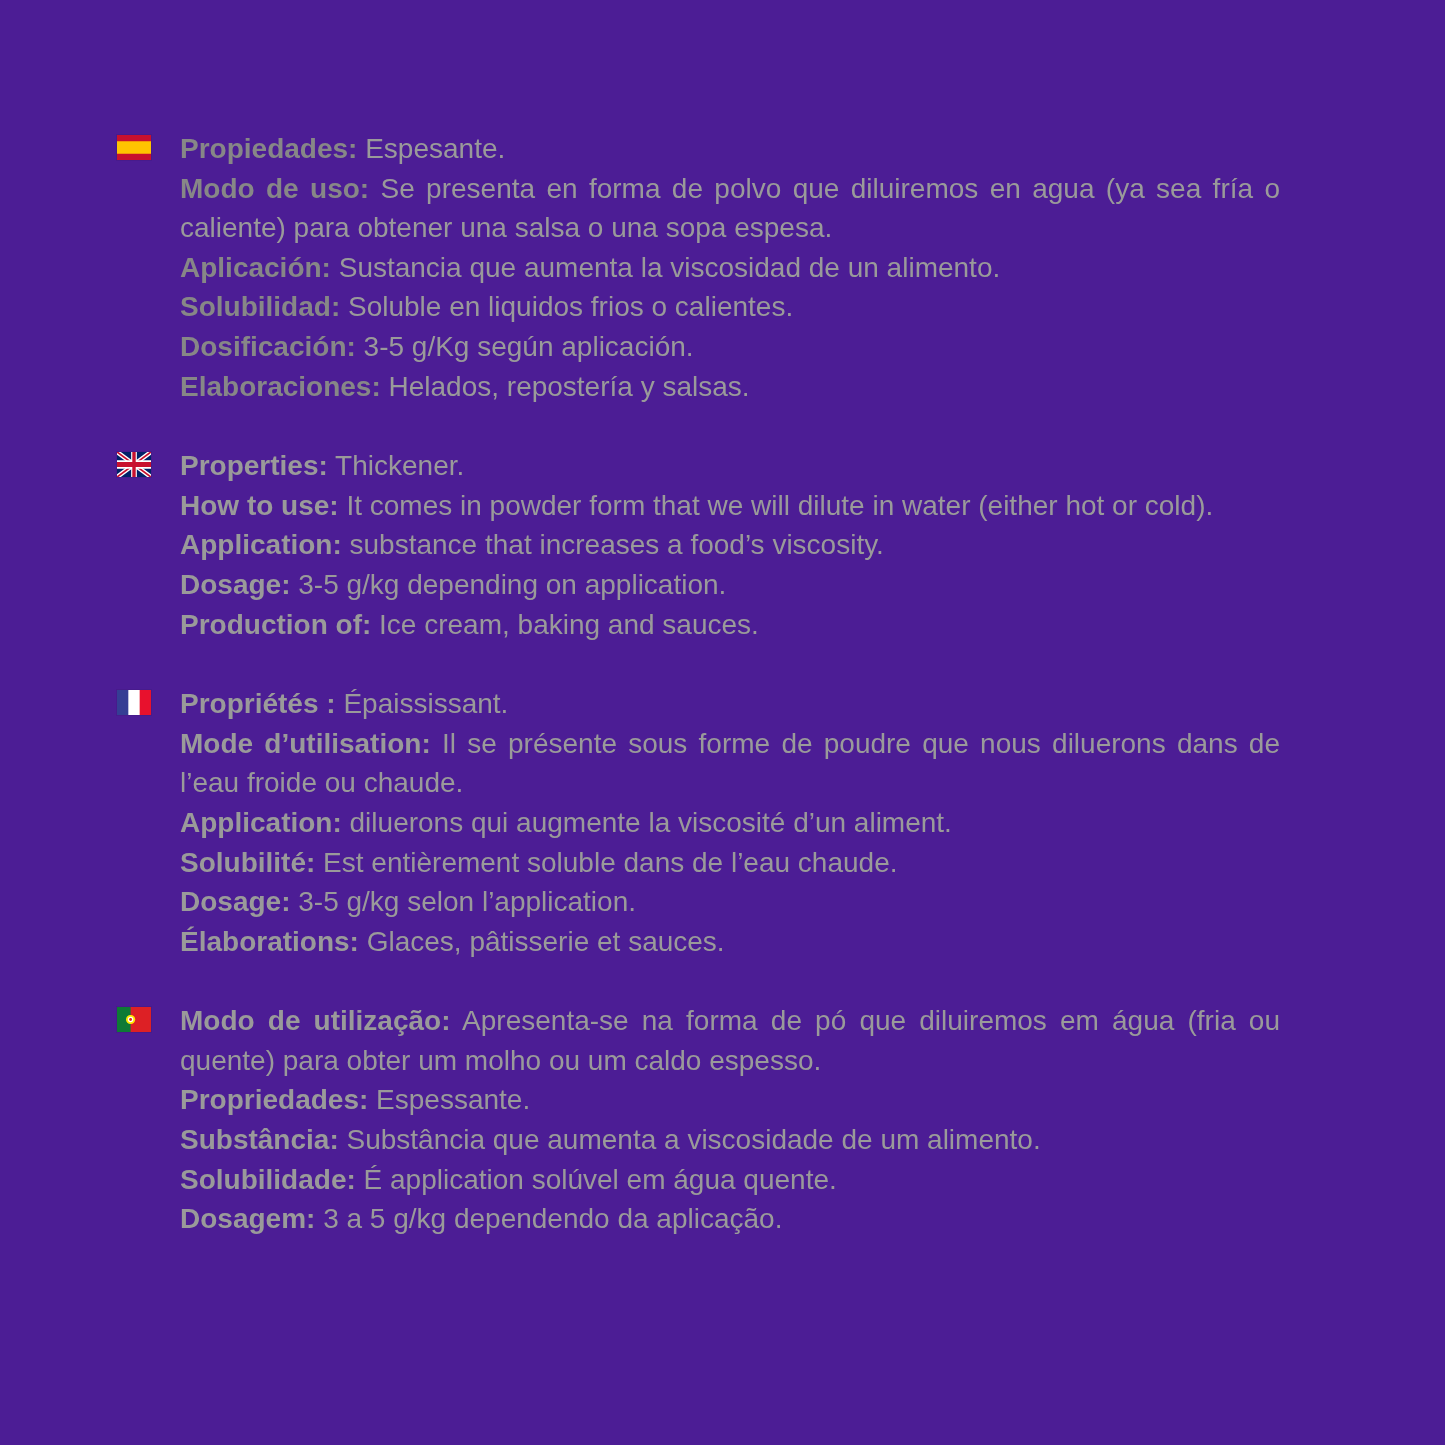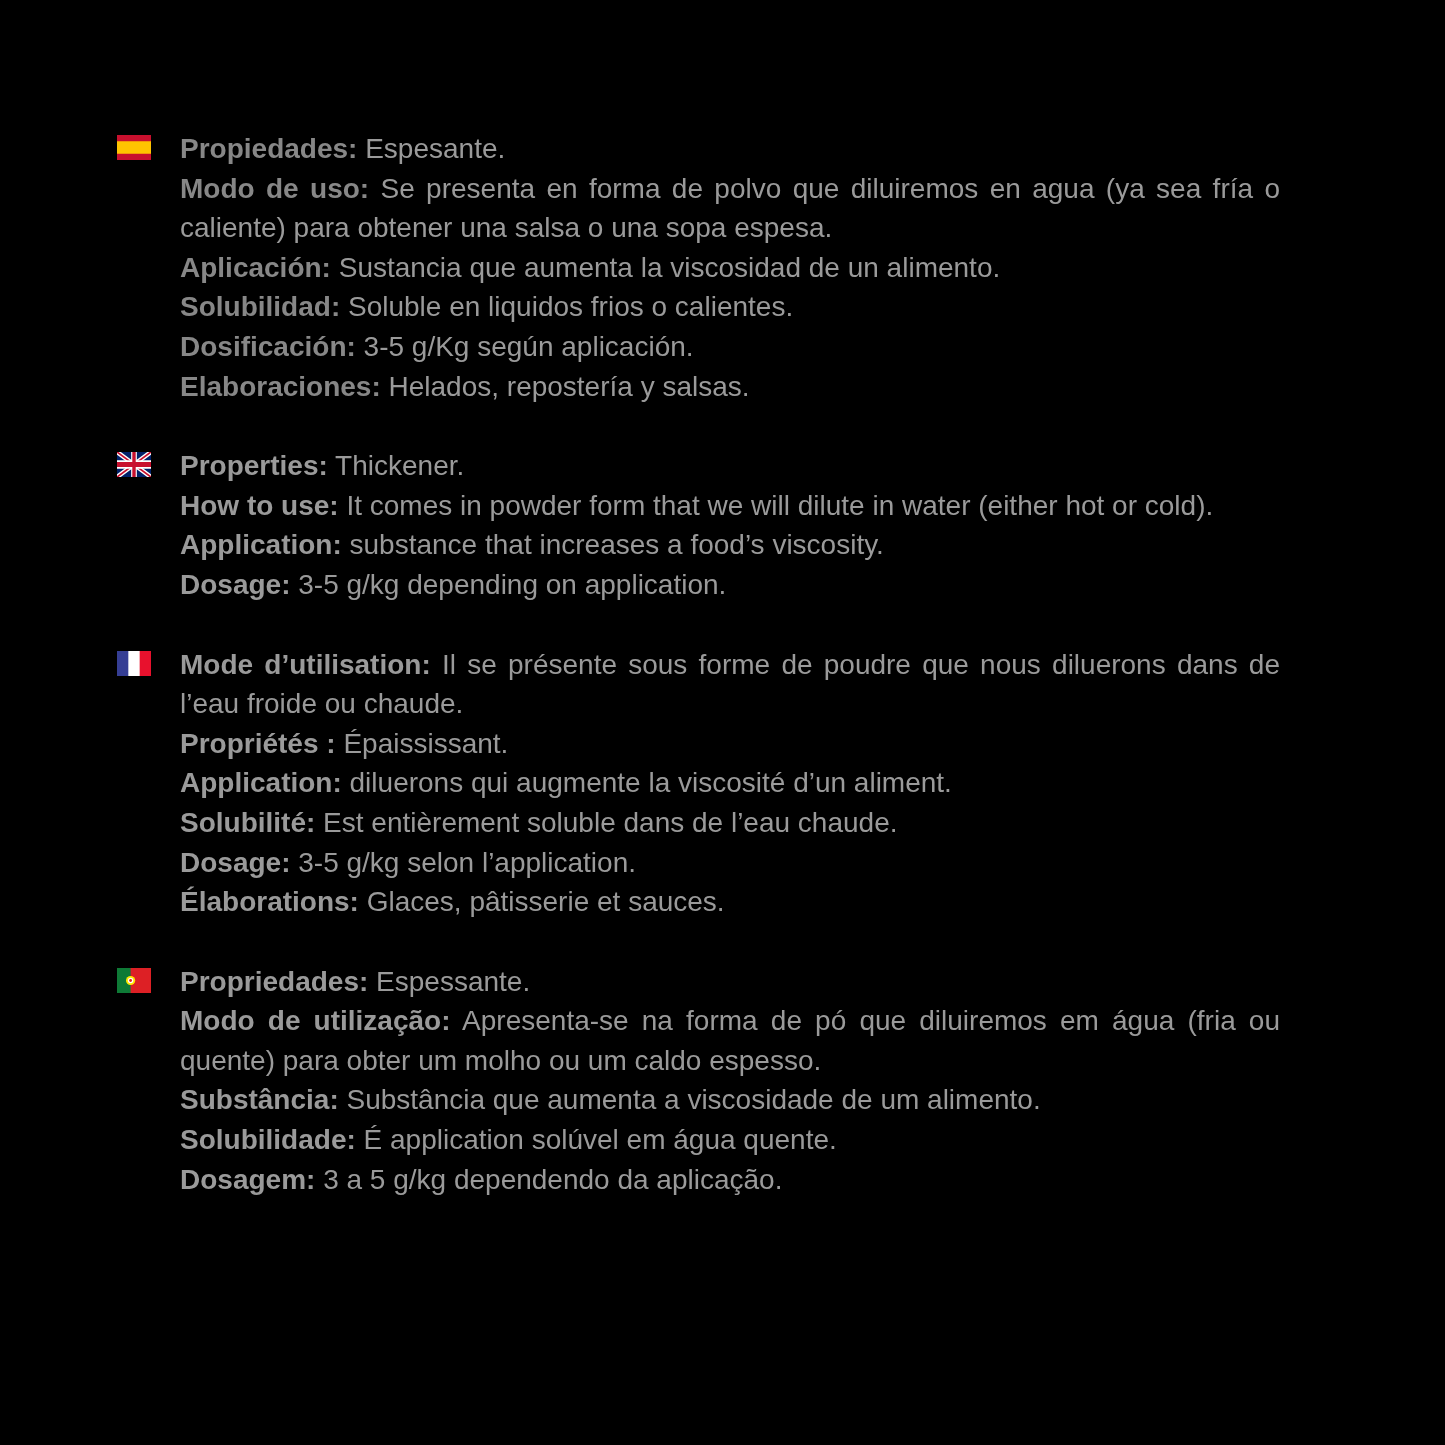--- a/index.html
+++ b/index.html
@@ -11,21 +11,21 @@
     width: 1445px;
     height: 1445px;
     overflow: hidden;
     font-family: "Liberation Sans", "DejaVu Sans", sans-serif;
   }
   .page {
     box-sizing: border-box;
     width: 1445px;
     height: 1445px;
     padding: 129px 59px 0 117px;
-    background: #000000;
+    background: #4c1d95;
   }
   .lang-section {
     display: flex;
     align-items: flex-start;
     margin-bottom: 40px;
   }
   .flag {
     flex: 0 0 34px;
     width: 34px;
     height: 25px;
@@ -85,53 +85,54 @@
         <path d="M0,0 60,30 M60,0 0,30" stroke="#c8102e" stroke-width="2.4"></path>
         <path d="M30,0 V30 M0,15 H60" stroke="#ffffff" stroke-width="10"></path>
         <path d="M30,0 V30 M0,15 H60" stroke="#c8102e" stroke-width="6"></path>
       </svg>
     </div>
     <div class="content">
       <p><span class="label">Properties:</span><span> Thickener.</span></p>
       <p><span class="label">How to use:</span><span> It comes in powder form that we will dilute in water (either hot or cold).</span></p>
       <p><span class="label">Application:</span><span> substance that increases a food’s viscosity.</span></p>
       <p><span class="label">Dosage:</span><span> 3-5 g/kg depending on application.</span></p>
+      <p><span class="label">Production of:</span><span> Ice cream, baking and sauces.</span></p>
     </div>
   </section>
 
   <section class="lang-section">
     <div class="flag">
       <svg viewBox="0 0 34 25" preserveAspectRatio="none">
         <rect width="34" height="25" fill="#ffffff"></rect>
         <rect width="11.33" height="25" fill="#353e94"></rect>
         <rect x="22.67" width="11.33" height="25" fill="#e8112d"></rect>
       </svg>
     </div>
     <div class="content">
+      <p><span class="label">Propriétés :</span><span> Épaississant.</span></p>
       <p><span class="label">Mode d’utilisation:</span><span> Il se présente sous forme de poudre que nous diluerons dans de l’eau froide ou chaude.</span></p>
-      <p><span class="label">Propriétés :</span><span> Épaississant.</span></p>
       <p><span class="label">Application:</span><span> diluerons qui augmente la viscosité d’un aliment.</span></p>
       <p><span class="label">Solubilité:</span><span> Est entièrement soluble dans de l’eau chaude.</span></p>
       <p><span class="label">Dosage:</span><span> 3-5 g/kg selon l’application.</span></p>
       <p><span class="label">Élaborations:</span><span> Glaces, pâtisserie et sauces.</span></p>
     </div>
   </section>
 
   <section class="lang-section">
     <div class="flag">
       <svg viewBox="0 0 34 25" preserveAspectRatio="none">
         <rect width="34" height="25" fill="#dd2025"></rect>
         <rect width="13.6" height="25" fill="#0e7a36"></rect>
         <circle cx="13.6" cy="12.5" r="4.6" fill="#ffe900"></circle>
         <circle cx="13.6" cy="12.5" r="2.7" fill="#ffffff"></circle>
         <circle cx="13.6" cy="12.5" r="1.4" fill="#dd2025"></circle>
       </svg>
     </div>
     <div class="content">
+      <p><span class="label">Modo de utilização:</span><span> Apresenta-se na forma de pó que diluiremos em água (fria ou quente) para obter um molho ou um caldo espesso.</span></p>
       <p><span class="label">Propriedades:</span><span> Espessante.</span></p>
-      <p><span class="label">Modo de utilização:</span><span> Apresenta-se na forma de pó que diluiremos em água (fria ou quente) para obter um molho ou um caldo espesso.</span></p>
       <p><span class="label">Substância:</span><span> Substância que aumenta a viscosidade de um alimento.</span></p>
       <p><span class="label">Solubilidade:</span><span> É application solúvel em água quente.</span></p>
       <p><span class="label">Dosagem:</span><span> 3 a 5 g/kg dependendo da aplicação.</span></p>
     </div>
   </section>
 
 </div>
 
 </body></html>

